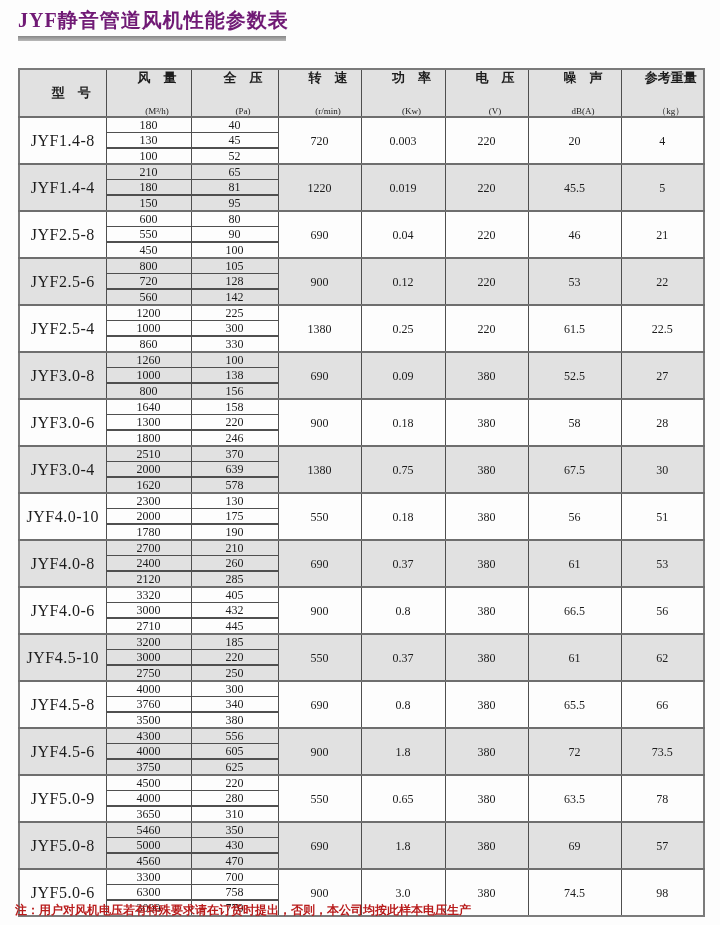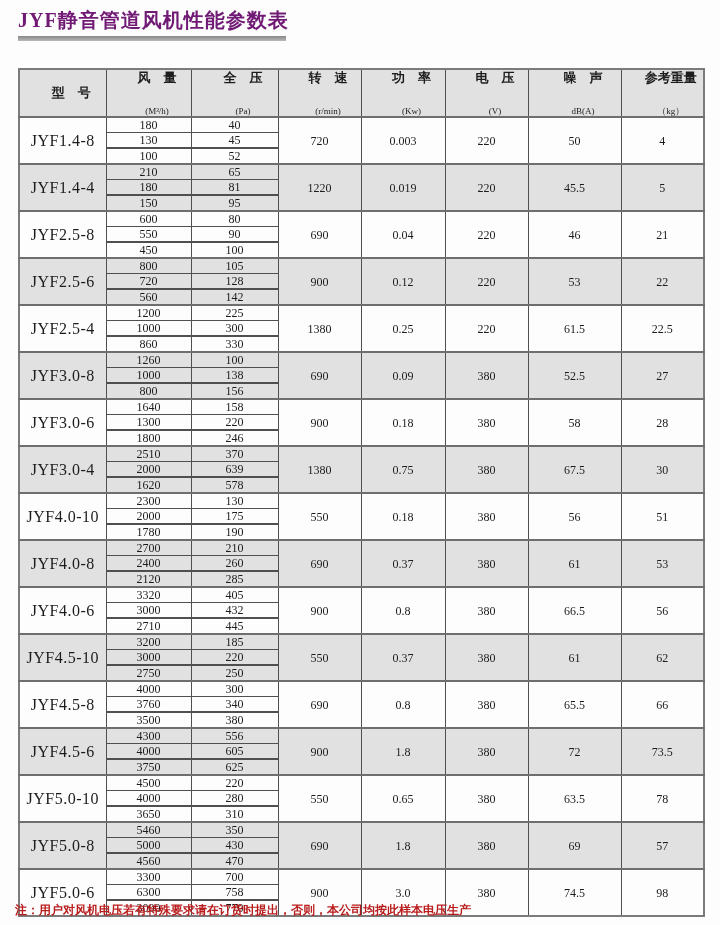--- a/index.html
+++ b/index.html
@@ -132,21 +132,21 @@
       </tr>
     </thead>
 <tbody>
       <tr>
         <td rowspan="3" class="model-col">JYF1.4-8</td>
         <td>180</td>
         <td>40</td>
         <td rowspan="3">720</td>
         <td rowspan="3">0.003</td>
         <td rowspan="3">220</td>
-        <td rowspan="3">50</td>
+        <td rowspan="3">20</td>
         <td rowspan="3">4</td>
       </tr>
       <tr>
         <td>130</td>
         <td>45</td>
       </tr>
       <tr>
         <td>100</td>
         <td>52</td>
       </tr>
@@ -406,21 +406,21 @@
         <td>4000</td>
         <td>605</td>
       </tr>
       <tr>
         <td>3750</td>
         <td>625</td>
       </tr>
     </tbody>
     <tbody>
       <tr>
-        <td rowspan="3" class="model-col">JYF5.0-10</td>
+        <td rowspan="3" class="model-col">JYF5.0-9</td>
         <td>4500</td>
         <td>220</td>
         <td rowspan="3">550</td>
         <td rowspan="3">0.65</td>
         <td rowspan="3">380</td>
         <td rowspan="3">63.5</td>
         <td rowspan="3">78</td>
       </tr>
       <tr>
         <td>4000</td>

